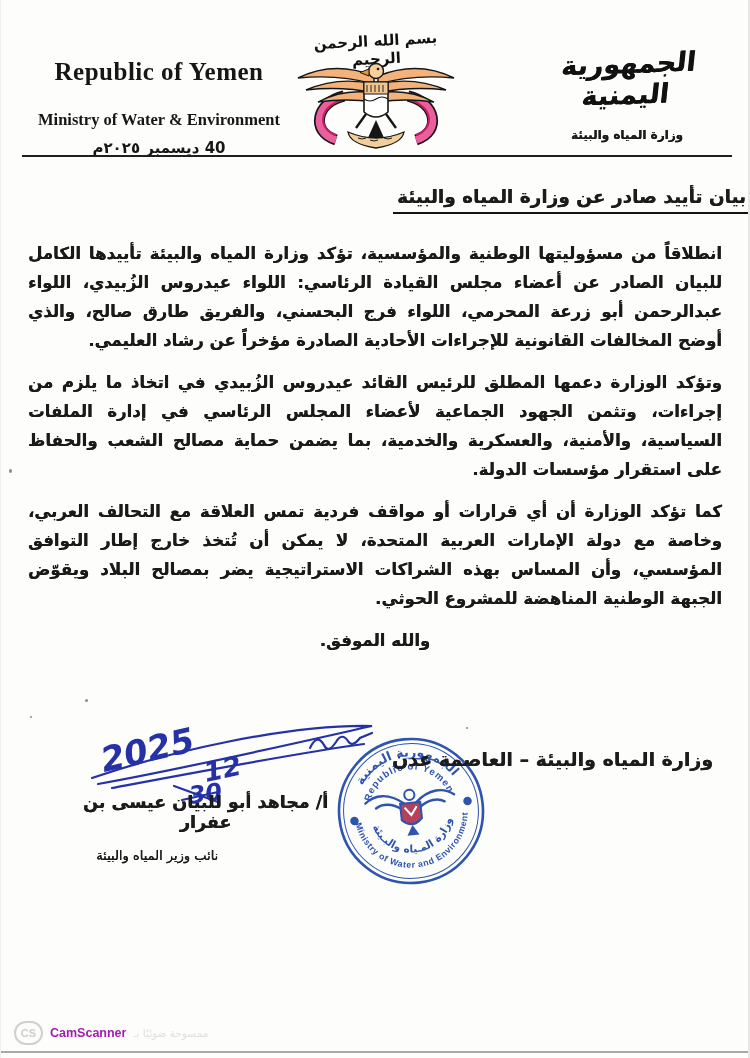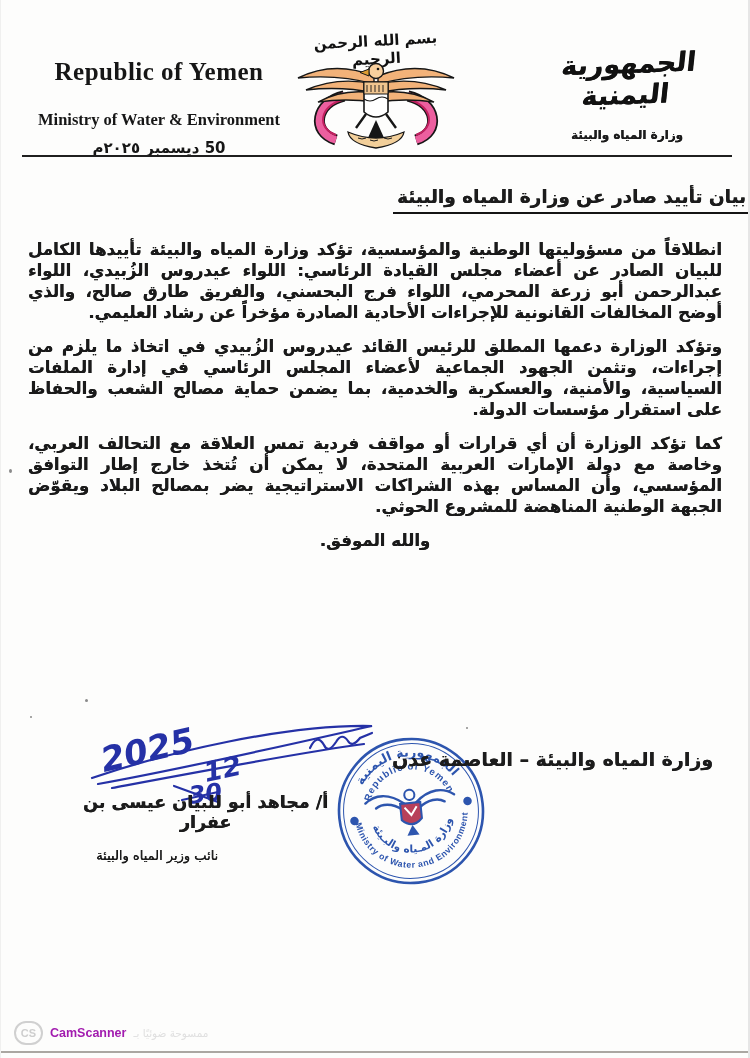--- a/index.html
+++ b/index.html
@@ -38,21 +38,21 @@
   .hdr-right .ministry{font-size:12px;font-weight:700;margin-top:18px;text-shadow:.3px 0 0 #111;}
   .rule{position:absolute;left:22px;right:18px;top:155px;height:2.4px;background:#1f1f1f;}
   
   .title-wrap{position:absolute;left:0;top:186px;width:750px;text-align:right;}
   .title{
     display:inline-block;direction:rtl;font-size:18.5px;font-weight:700;
     border-bottom:2.6px solid #141414;padding:0 4px 5px 4px;text-shadow:.3px 0 0 #141414;
   }
   .body{
     position:absolute;left:28px;top:239px;width:694px;direction:rtl;
-    text-align:justify;font-size:16.6px;line-height:21px;font-weight:700;color:#1a1a1a;
+    text-align:justify;font-size:16.6px;line-height:29px;font-weight:700;color:#1a1a1a;
   }
   .body p{margin:0 0 13px 0;text-shadow:.2px 0 0 #1a1a1a;}
   .closing{text-align:center;margin-top:2px;}
   
   .sig-svg{position:absolute;left:78px;top:708px;}
   .stamp{position:absolute;left:336px;top:736px;transform:rotate(-6deg);}
   .office-line{
     position:absolute;right:37px;top:748px;direction:rtl;font-size:19px;font-weight:700;
     text-shadow:.2px 0 0 #1a1a1a;
   }
@@ -82,21 +82,21 @@
   .speck{position:absolute;background:#8a8a8a;border-radius:50%;}
 </style>
 </head>
 <body>
 
 <div class="page">
 
   <div class="hdr-left">
     <div class="en-title">Republic of Yemen</div>
     <div class="en-sub">Ministry of Water &amp; Environment</div>
-    <div class="date">50 ديسمبر ٢٠٢٥م</div>
+    <div class="date">40 ديسمبر ٢٠٢٥م</div>
   </div>
 
   <div class="bismillah">بسم الله الرحمن الرحيم</div>
 
   <svg class="emblem" width="168" height="102" viewBox="0 0 168 102">
 
     <g stroke="#161616" stroke-width="11" fill="none">
       <path d="M 52,44 C 24,50 18,80 44,88"></path>
       <path d="M 116,44 C 144,50 150,80 124,88"></path>
     </g>

